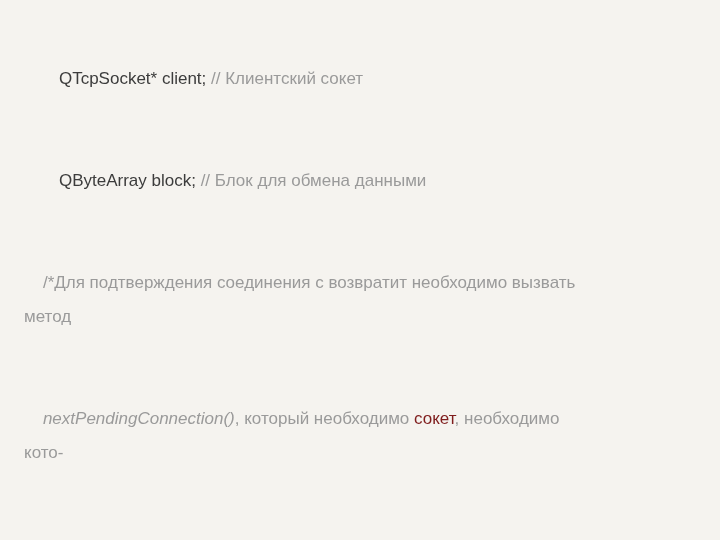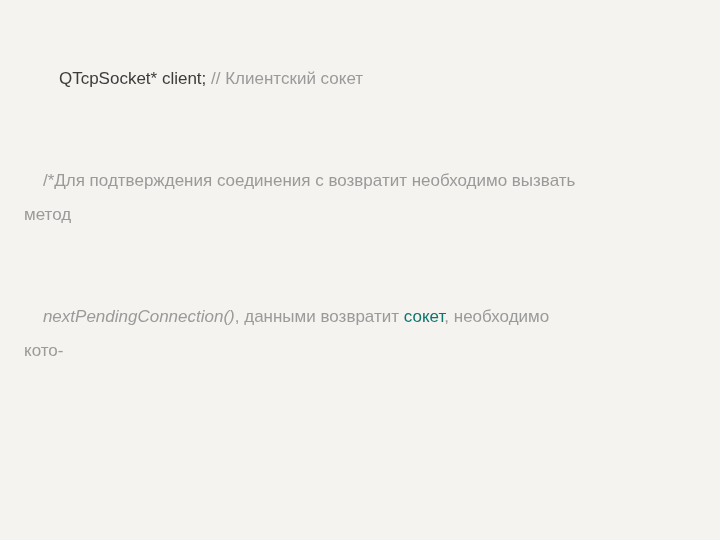--- a/index.html
+++ b/index.html
@@ -19,38 +19,41 @@
   .line {
     font-size: 17px;
     line-height: 2.0;
     color: #4a4a4a;
     white-space: pre-wrap;
   }
   .indent { padding-left: 16px; }
   .code { color: #3c3c3c; font-family: "Segoe UI", Arial, sans-serif; }
   .comment { color: #9a9a9a; }
   .comment-it { color: #9a9a9a; font-style: italic; }
-  .hl { color: #0f766e; }
+  .hl { color: #7f1d1d; }
 </style>
 </head>
 <body>
 
 <div class="slide">
 
   <div class="line indent">
     <span class="code">QTcpSocket* client; </span><span class="comment">// Клиентский сокет</span>
   </div>
 
 
+  <div class="line indent">
+    <span class="code">QByteArray block; </span><span class="comment">// Блок для обмена данными</span>
+  </div>
 
   <div class="line">
     <span class="comment">/*Для подтверждения соединения с возвратит необходимо вызвать метод </span>
   </div>
 
   <div class="line">
-    <span class="comment-it">nextPendingConnection()</span><span class="comment">, данными возвратит </span><span class="hl">сокет</span><span class="comment">, необходимо кото-</span>
+    <span class="comment-it">nextPendingConnection()</span><span class="comment">, который необходимо </span><span class="hl">сокет</span><span class="comment">, необходимо кото-</span>
   </div>
 
   <div class="line">
     
   </div>
 
 </div>
 
 </body></html>

